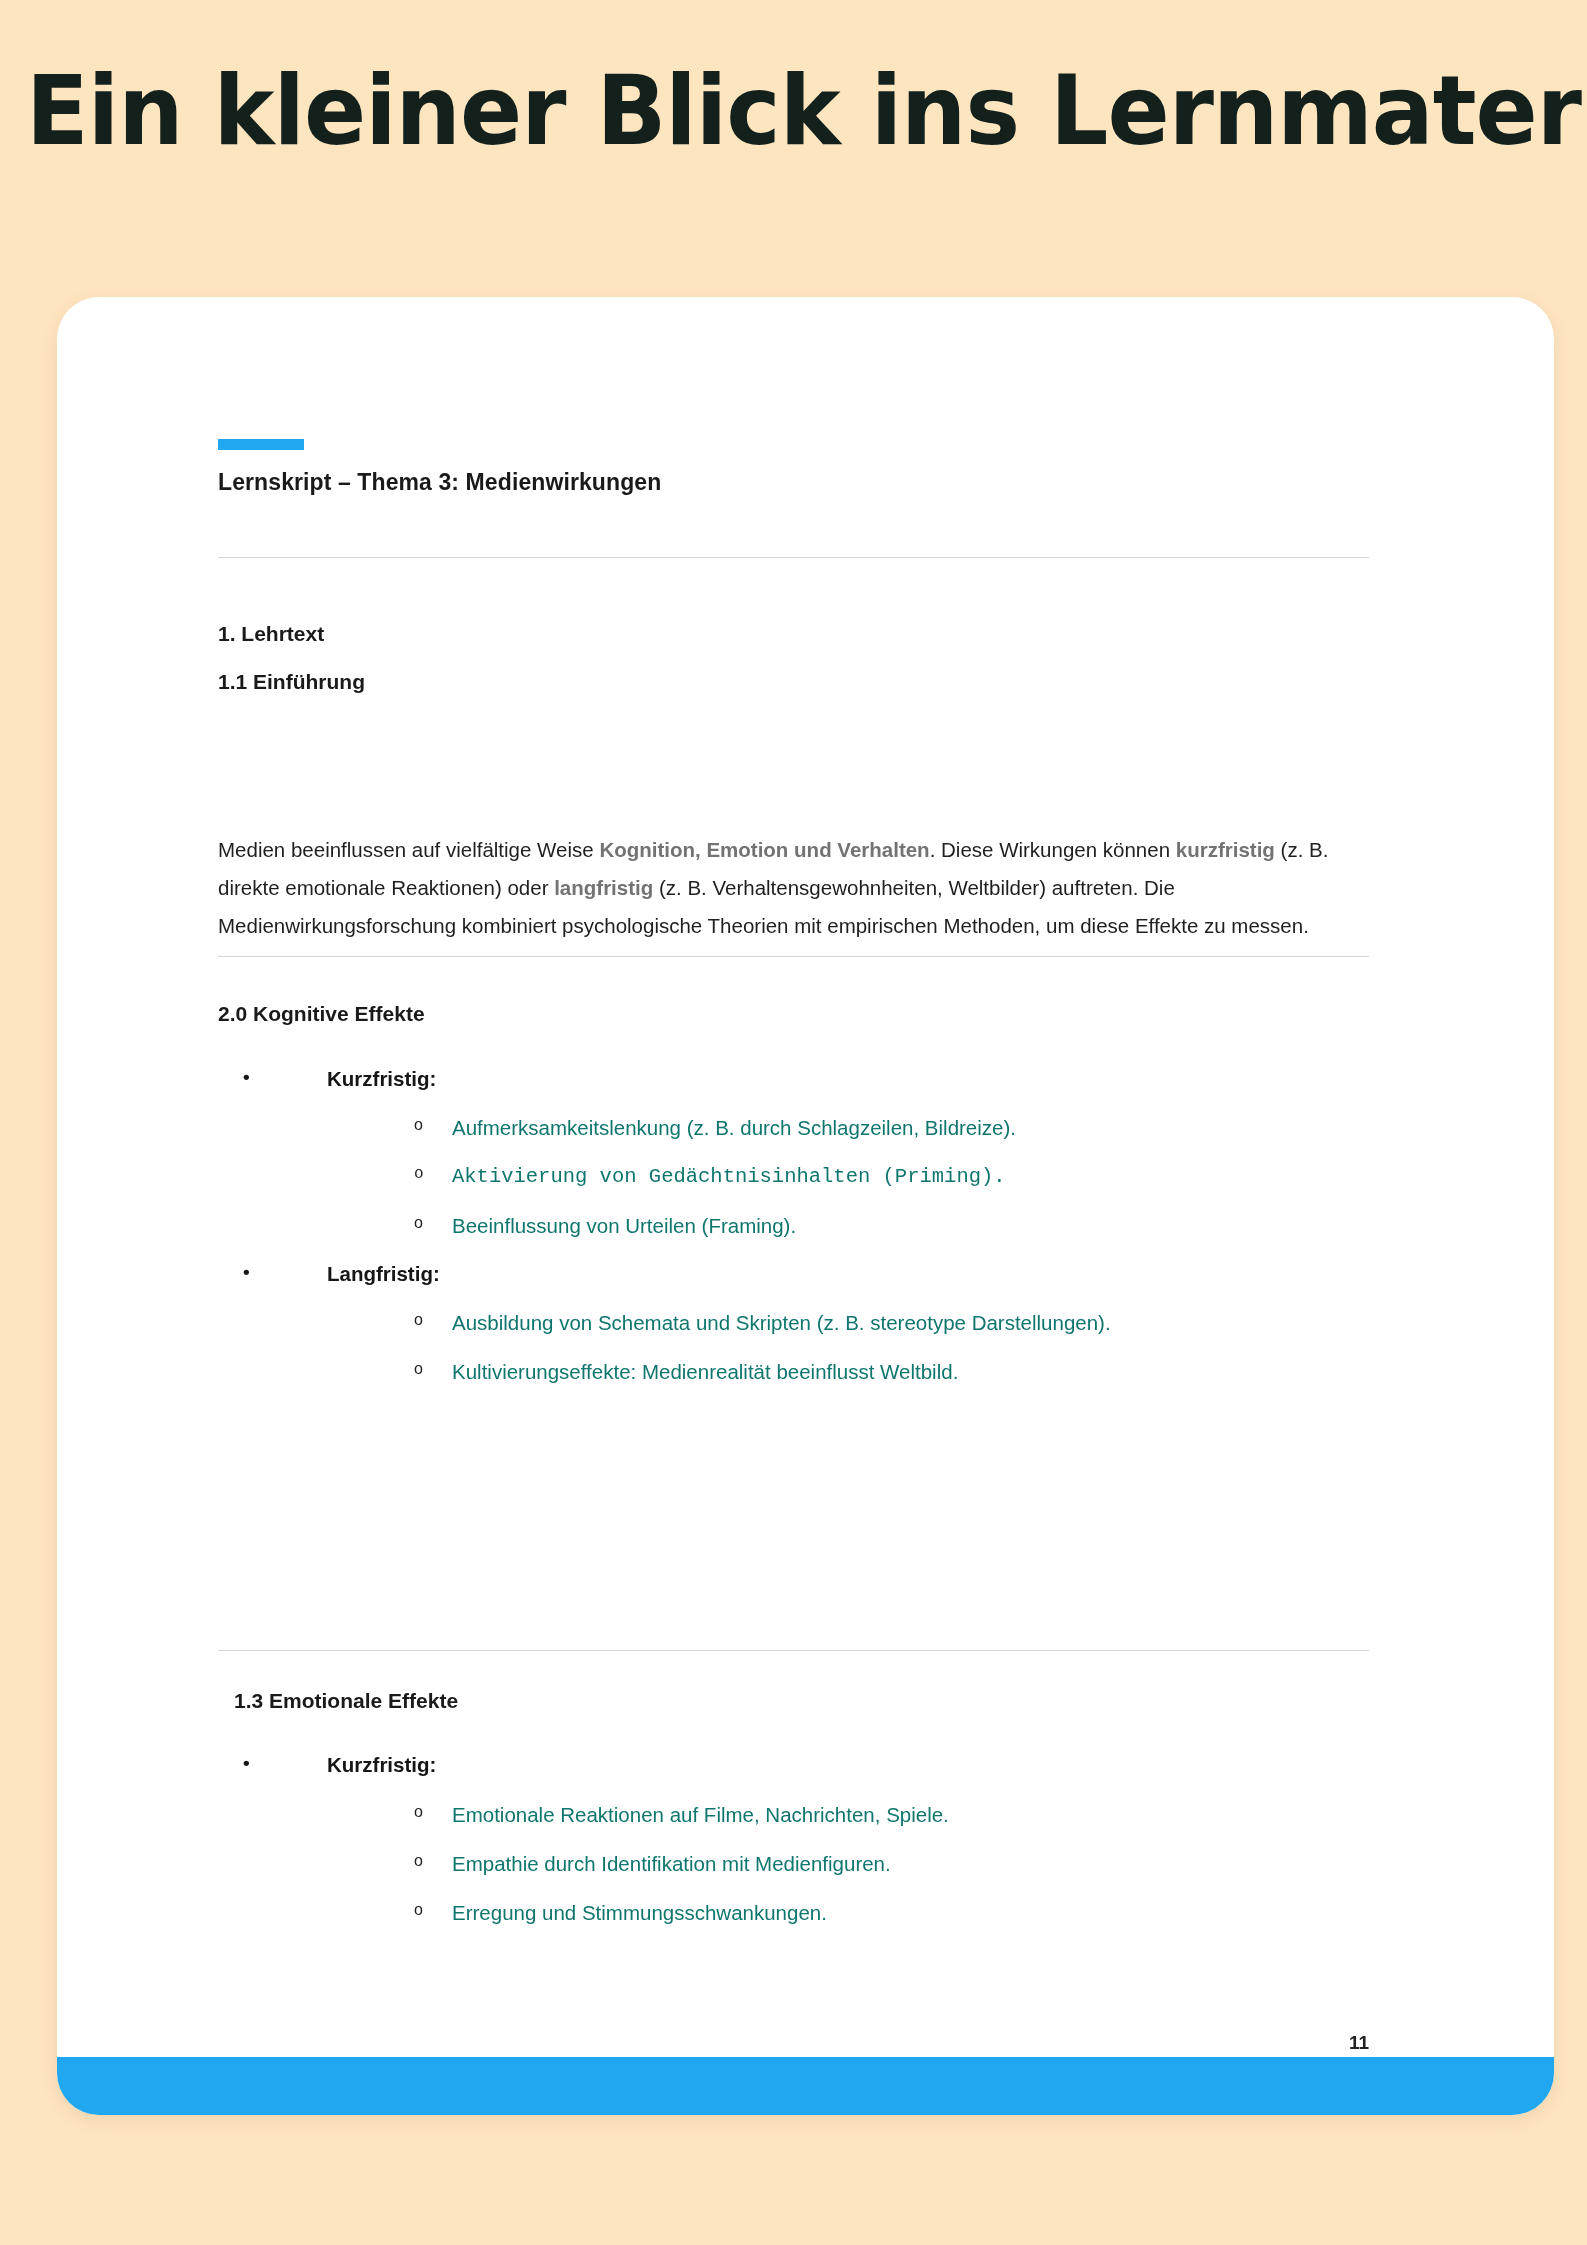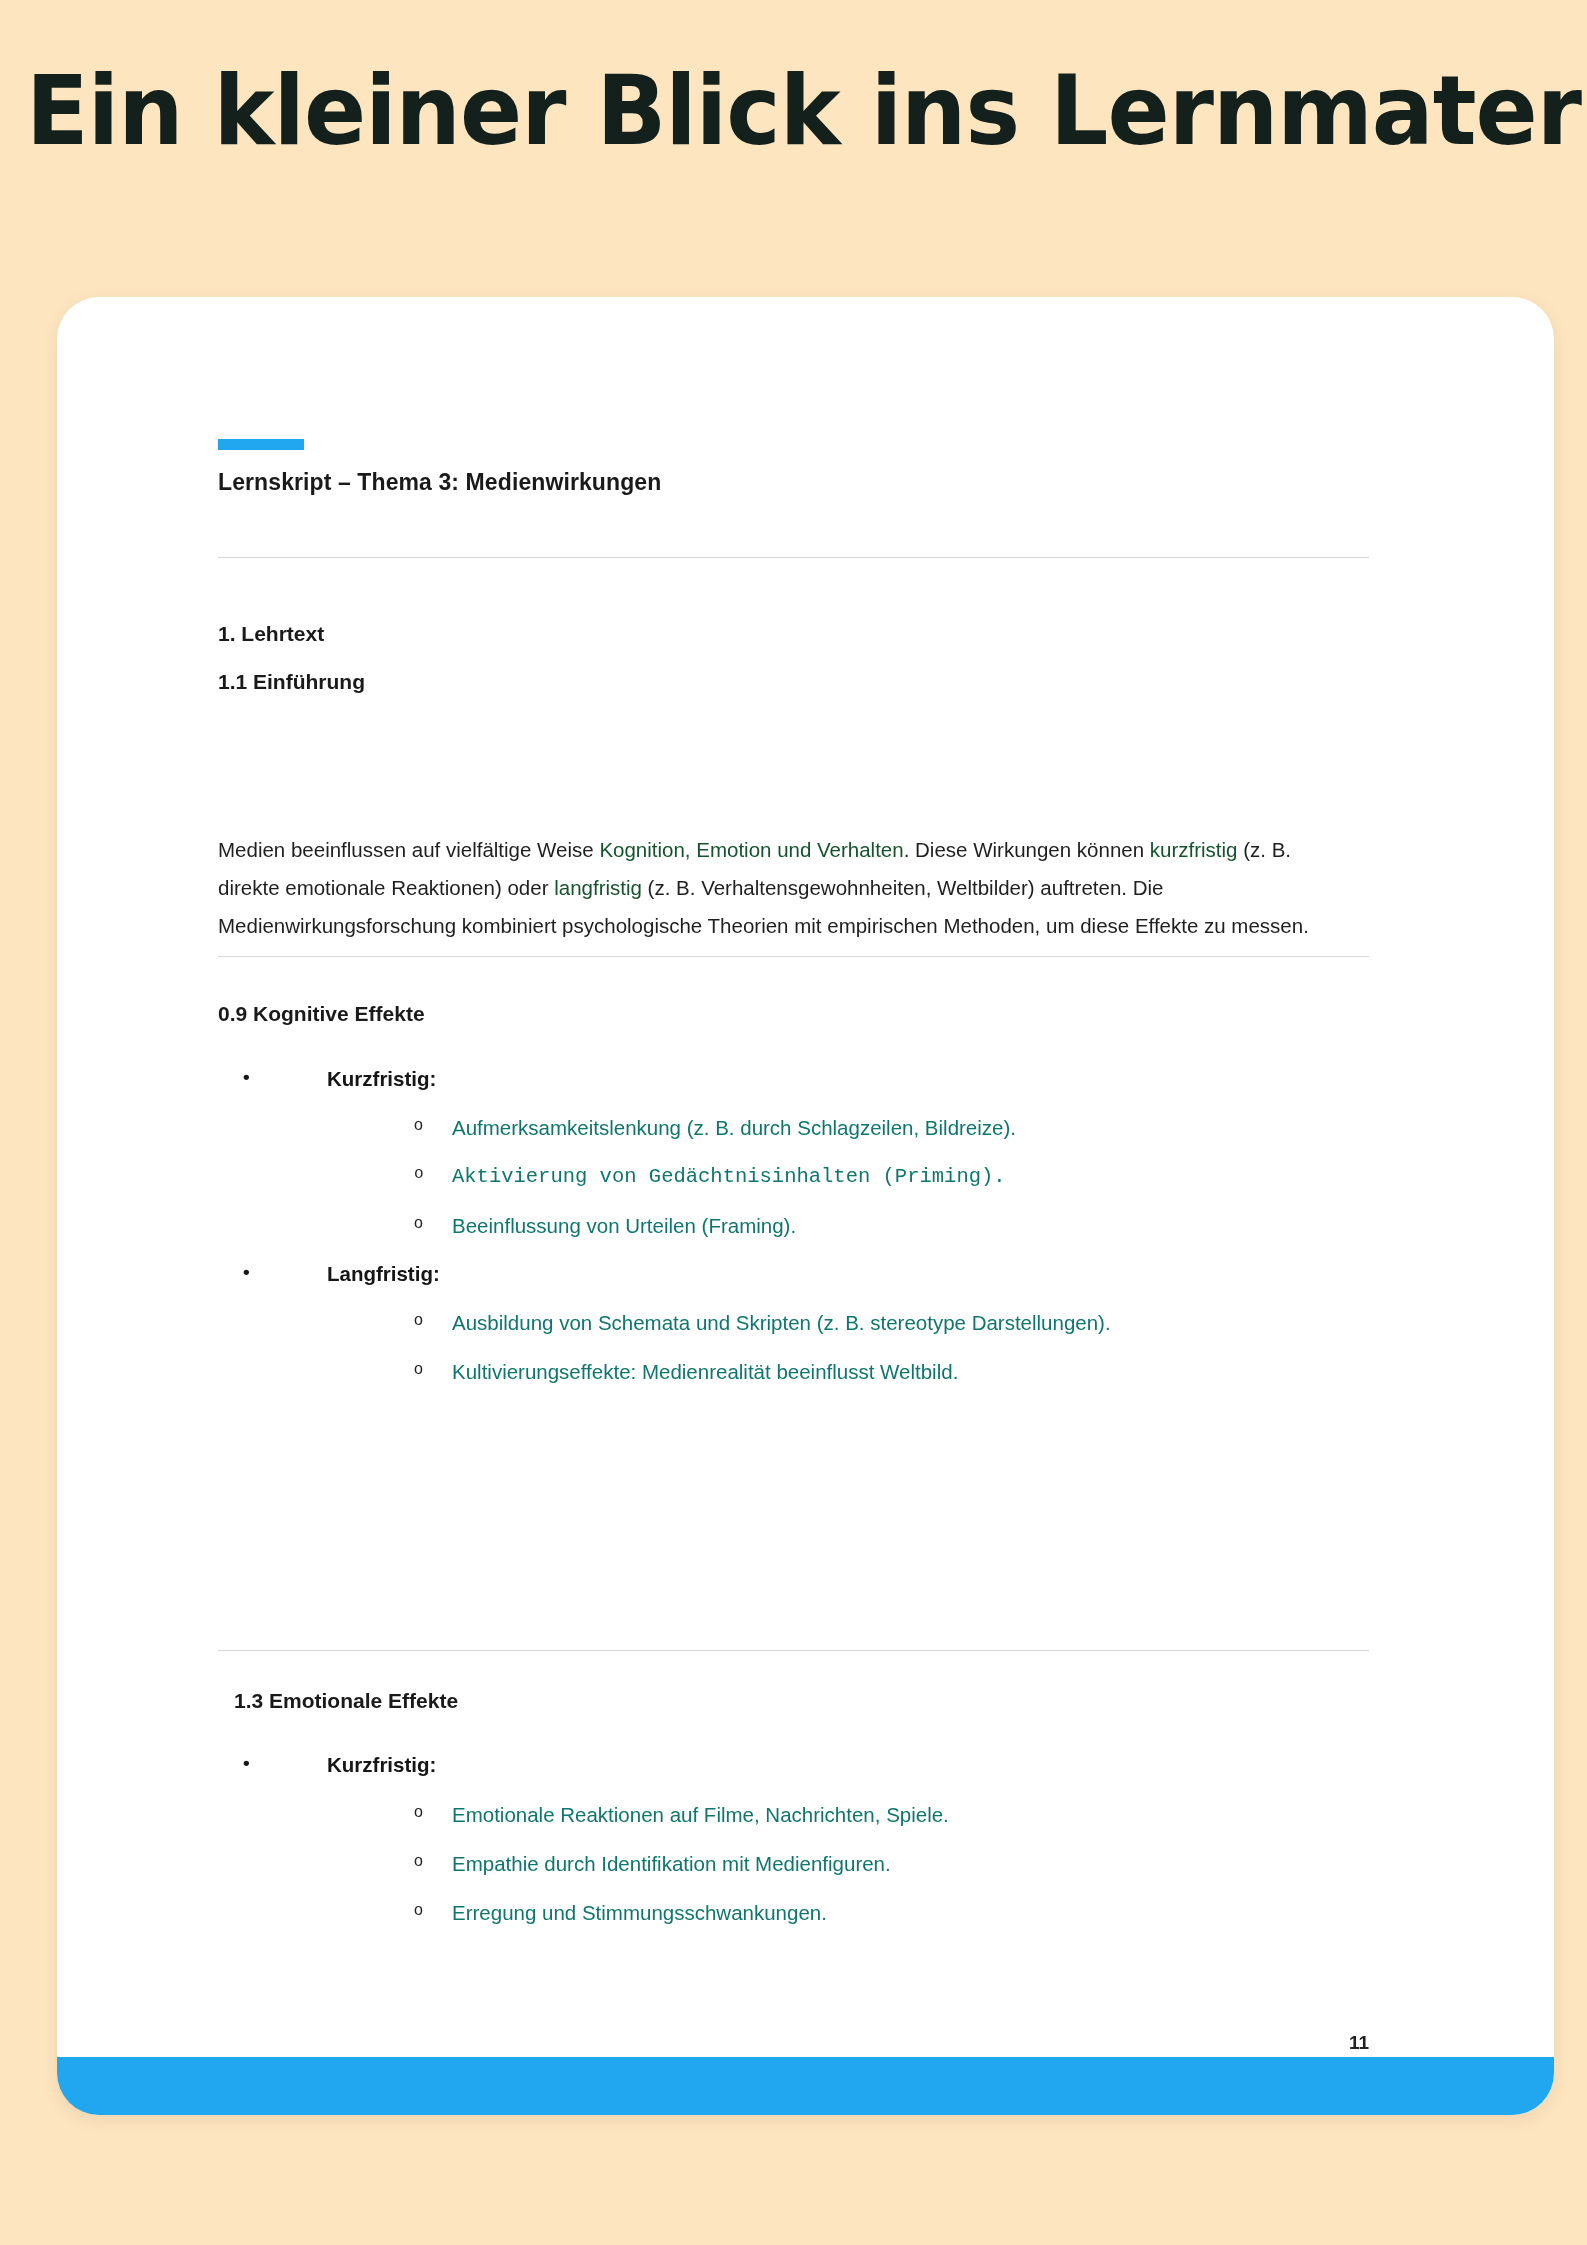--- a/index.html
+++ b/index.html
@@ -120,21 +120,21 @@
 
   .body-par {
     position: absolute;
     left: 0;
     top: 513px;
     width: 1140px;
     font-size: 20.5px;
     line-height: 38px;
     color: #1F1F1F;
   }
-  .body-par b { font-weight: normal; color: #14532d; }
+  .body-par b { font-weight: bold; color: #737373; }
 
   
   .lvl1 {
     position: absolute;
     left: 25px;
     font-size: 20.5px;
     font-weight: bold;
     color: #161616;
     white-space: nowrap;
   }
@@ -191,21 +191,21 @@
       <div class="rule rule-1"></div>
 
       <div class="h2 h2-lehrtext">1. Lehrtext</div>
 
       <div class="h2 h2-einfuehr">1.1 Einführung</div>
 
       <p class="body-par"><span>Medien beeinflussen auf vielfältige Weise </span><b>Kognition, Emotion und Verhalten</b><span>. Diese Wirkungen können </span><b>kurzfristig</b><span> (z. B. direkte emotionale Reaktionen) oder </span><b>langfristig</b><span> (z. B. Verhaltensgewohnheiten, Weltbilder) auftreten. Die Medienwirkungsforschung kombiniert psychologische Theorien mit empirischen Methoden, um diese Effekte zu messen.</span></p>
 
       <div class="rule rule-2"></div>
 
-      <div class="h2 h2-kognitiv">0.9 Kognitive Effekte</div>
+      <div class="h2 h2-kognitiv">2.0 Kognitive Effekte</div>
 
       <div class="lvl1" style="top:770px;"><span class="lbl">Kurzfristig:</span></div>
       <div class="lvl2" style="top:819px;"><span class="lbl">Aufmerksamkeitslenkung (z. B. durch Schlagzeilen, Bildreize).</span></div>
       <div class="lvl2" style="top:868px;font-family:Liberation Mono, monospace;"><span class="lbl">Aktivierung von Gedächtnisinhalten (Priming).</span></div>
       <div class="lvl2" style="top:917px;"><span class="lbl">Beeinflussung von Urteilen (Framing).</span></div>
 
       <div class="lvl1" style="top:965px;"><span class="lbl">Langfristig:</span></div>
       <div class="lvl2" style="top:1014px;"><span class="lbl">Ausbildung von Schemata und Skripten (z. B. stereotype Darstellungen).</span></div>
       <div class="lvl2" style="top:1063px;"><span class="lbl">Kultivierungseffekte: Medienrealität beeinflusst Weltbild.</span></div>
 

